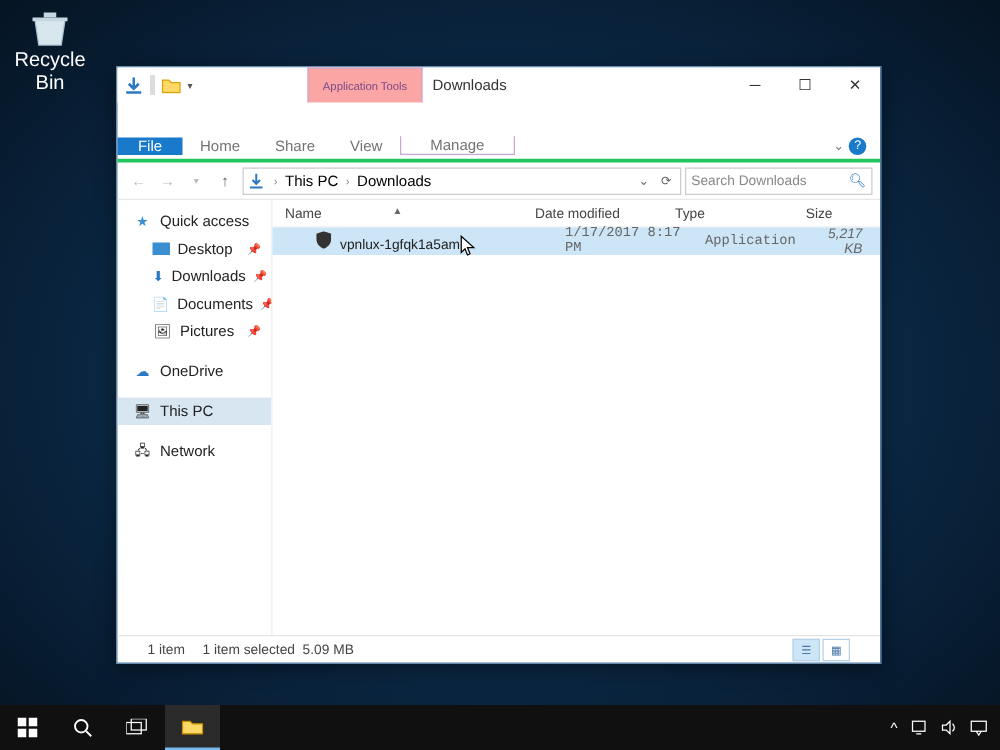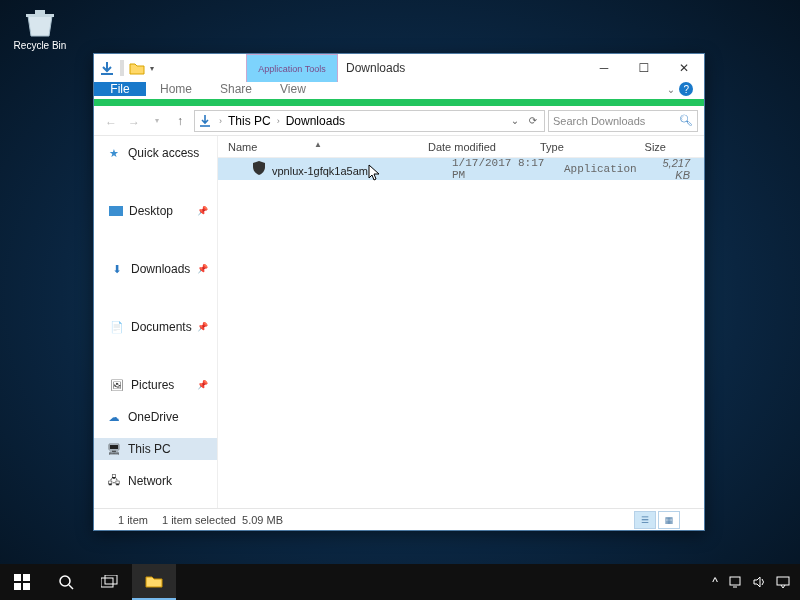--- a/index.html
+++ b/index.html
@@ -1,34 +1,34 @@
 <!DOCTYPE html>
 <html><head>
 <meta charset="utf-8">
 <style>
 * { margin: 0; padding: 0; box-sizing: border-box; font-family: "Segoe UI", Arial, sans-serif; }
 body { width: 800px; height: 600px; overflow: hidden; background: radial-gradient(ellipse at center, #1a4d6d 0%, #0a2540 60%, #051423 100%); position: relative; }
 
 
-.desktop-icon { position: absolute; top: 6px; left: 8px; width: 64px; text-align: center; color: #fff; font-size: 10px; }
+.desktop-icon { position: absolute; top: 6px; left: 8px; width: 64px; text-align: center; color: #fff; font-size: 16px; }
 .desktop-icon .bin { width: 42px; height: 32px; margin: 0 auto 2px; }
 
 
 .window { position: absolute; left: 93px; top: 53px; width: 612px; height: 478px; background: #fff; border: 1px solid #4d7aa3; box-shadow: 0 4px 16px rgba(0,0,0,.45); display: flex; flex-direction: column; }
 
 .titlebar { height: 28px; display: flex; align-items: stretch; background: #fff; }
 .qat { display: flex; align-items: center; padding: 0 4px; gap: 4px; }
 .qat .ic { width: 18px; height: 18px; display: flex; align-items: center; justify-content: center; font-size: 10px; color: #2b79c2; }
 .qat .caret { width: 8px; font-size: 8px; color: #555; }
-.context-tab { margin-left: 84px; width: 92px; background: #7dd3fc; border: 1px solid #caa8d0; border-bottom: none; display: flex; flex-direction: column; align-items: center; justify-content: center; font-size: 9px; color: #7a4a88; }
+.context-tab { margin-left: 84px; width: 92px; background: #fca5a5; border: 1px solid #caa8d0; border-bottom: none; display: flex; flex-direction: column; align-items: center; justify-content: center; font-size: 9px; color: #7a4a88; }
 .title-text { flex: 1; display: flex; align-items: center; padding-left: 8px; font-size: 12px; color: #333; }
 .win-controls { display: flex; }
 .win-controls div { width: 40px; display: flex; align-items: center; justify-content: center; font-size: 12px; color: #333; cursor: pointer; }
 
-.ribbon { height: 24px; display: flex; align-items: flex-start; border-bottom: 7px solid #22c55e; font-size: 12px; }
+.ribbon { height: 24px; display: flex; align-items: center; border-bottom: 3px solid #22c55e; font-size: 12px; margin-top: 24px; }
 .ribbon .file { width: 52px; background: #1979ca; color: #fff; display: flex; align-items: center; justify-content: center; }
 .ribbon .tab { padding: 0 14px; display: flex; align-items: center; color: #737373; }
 .ribbon .tab.context { border: 1px solid #caa8d0; border-top: none; margin-left: 0; width: 92px; justify-content: center; }
 .ribbon .spacer { flex: 1; }
 .ribbon .expand { width: 42px; display: flex; align-items: center; justify-content: center; gap: 4px; color: #777; font-size: 10px; }
 .ribbon .help { width: 14px; height: 14px; border-radius: 50%; background: #1979ca; color: #fff; font-size: 10px; display: flex; align-items: center; justify-content: center; margin-right: 6px; }
 
 .navbar { height: 30px; border-bottom: 1px solid #e8e8e8; display: flex; align-items: center; padding: 3px 6px; gap: 1px; font-size: 12px; }
 .navbar .nbtn { width: 22px; height: 22px; display: flex; align-items: center; justify-content: center; color: #666; font-size: 12px; }
 .navbar .nbtn.disabled { color: #bbb; }
@@ -37,21 +37,21 @@
 .addr .seg { padding: 0 4px; }
 .addr .sep { color: #888; font-size: 9px; padding: 0 2px; }
 .addr .addr-spacer { flex: 1; }
 .addr .drop, .addr .refresh { width: 18px; text-align: center; color: #666; font-size: 10px; }
 .searchbox { width: 150px; height: 22px; border: 1px solid #ccc; display: flex; align-items: center; padding: 10px 4px; color: #888; justify-content: space-between; }
 .searchbox span { font-size: 11px; }
 
 .body { flex: 1; display: flex; min-height: 0; }
 .navpane { width: 136px; border-right: 1px solid #eee; padding: 6px 0; font-size: 12px; overflow: hidden; }
 .np-item { display: flex; align-items: center; height: 22px; padding-left: 12px; gap: 6px; color: #222; }
-.np-item.child { padding-left: 15px; margin-top: 36px; }
+.np-item.child { padding-left: 28px; }
 .np-item.selected { background: #d8e6f2; }
 .np-item .pin { margin-left: auto; margin-right: 8px; color: #999; font-size: 9px; }
 .np-spacer { height: 10px; }
 .np-ic { width: 16px; height: 16px; display: flex; align-items: center; justify-content: center; font-size: 11px; }
 
 .content { flex: 1; display: flex; flex-direction: column; }
 .headers { height: 22px; border-bottom: 1px solid #eee; display: flex; align-items: center; font-size: 11px; color: #444; }
 .headers .col { padding-left: 10px; position: relative; }
 .col-name { width: 200px; }
 .col-date { width: 112px; }
@@ -125,20 +125,21 @@
       <div>☐</div>
       <div class="close">✕</div>
     </div>
   </div>
 
   <div class="ribbon">
     <div class="file">File</div>
     <div class="tab">Home</div>
     <div class="tab">Share</div>
     <div class="tab">View</div>
+    <div class="tab context">Manage</div>
     <div class="spacer"></div>
     <div class="expand">⌄ <span class="help">?</span></div>
   </div>
 
   <div class="navbar">
     <div class="nbtn disabled">←</div>
     <div class="nbtn disabled">→</div>
     <div class="nbtn disabled" style="font-size:8px">▾</div>
     <div class="nbtn">↑</div>
     <div class="addr">

